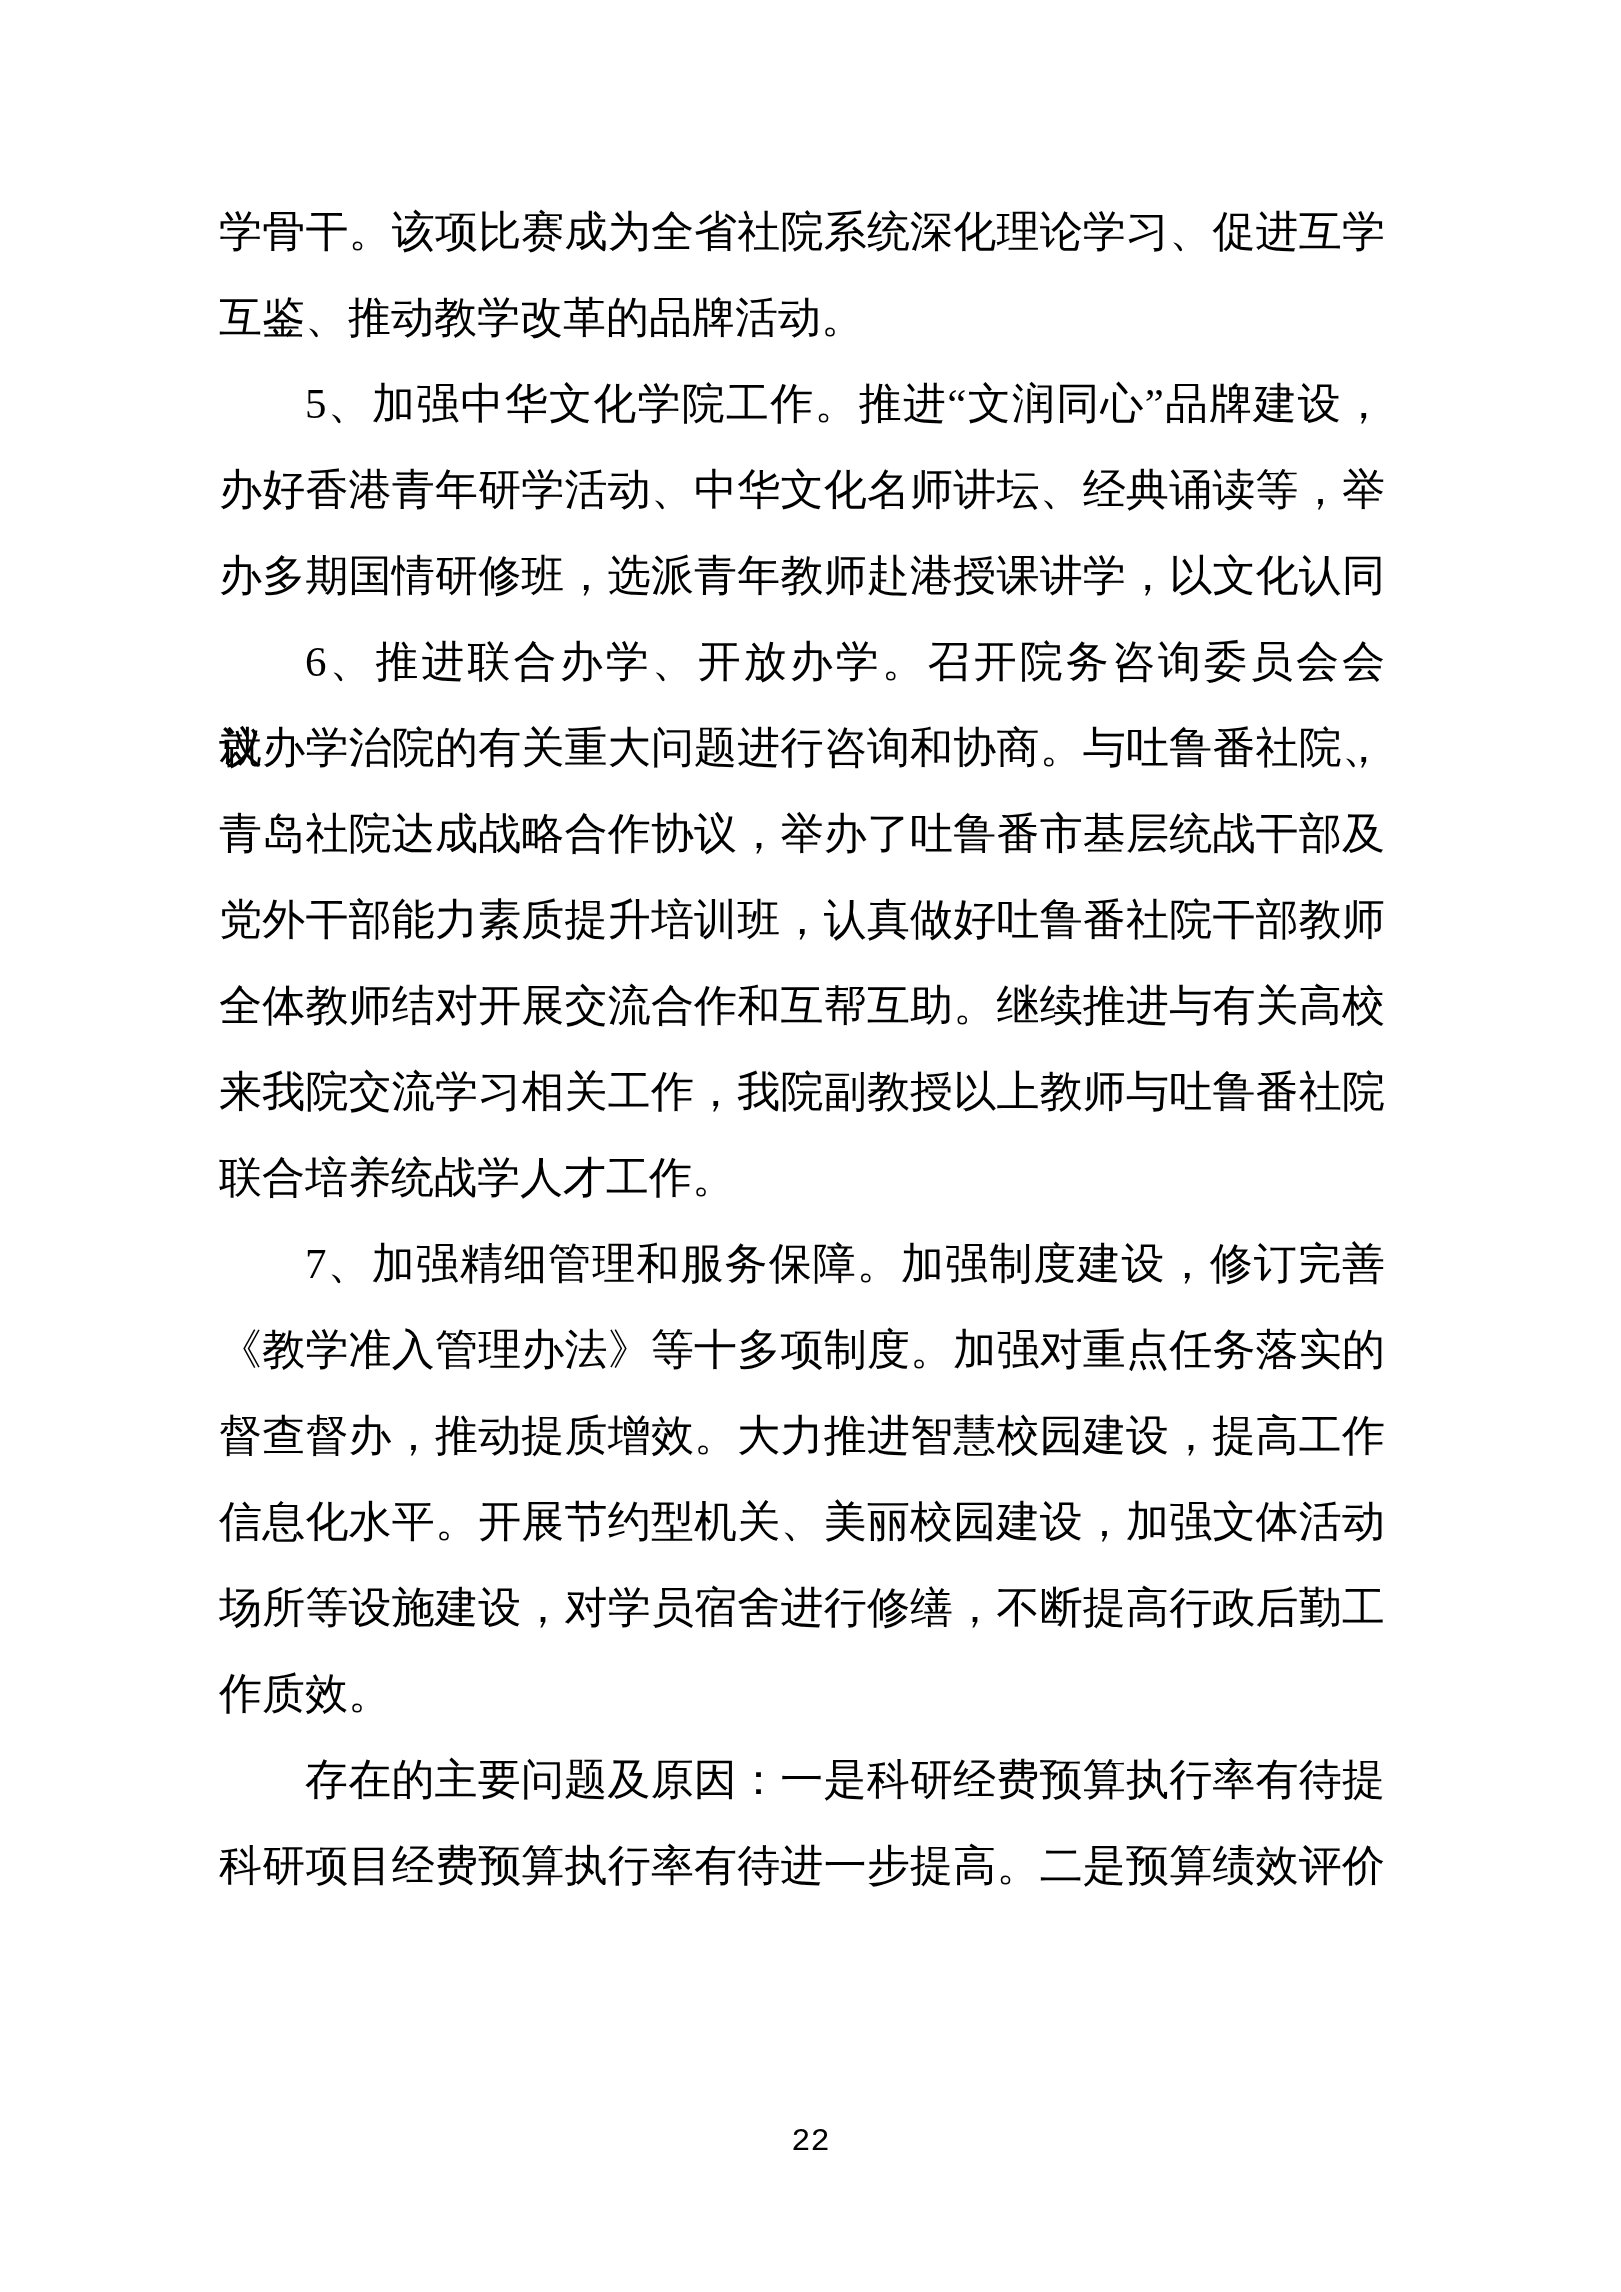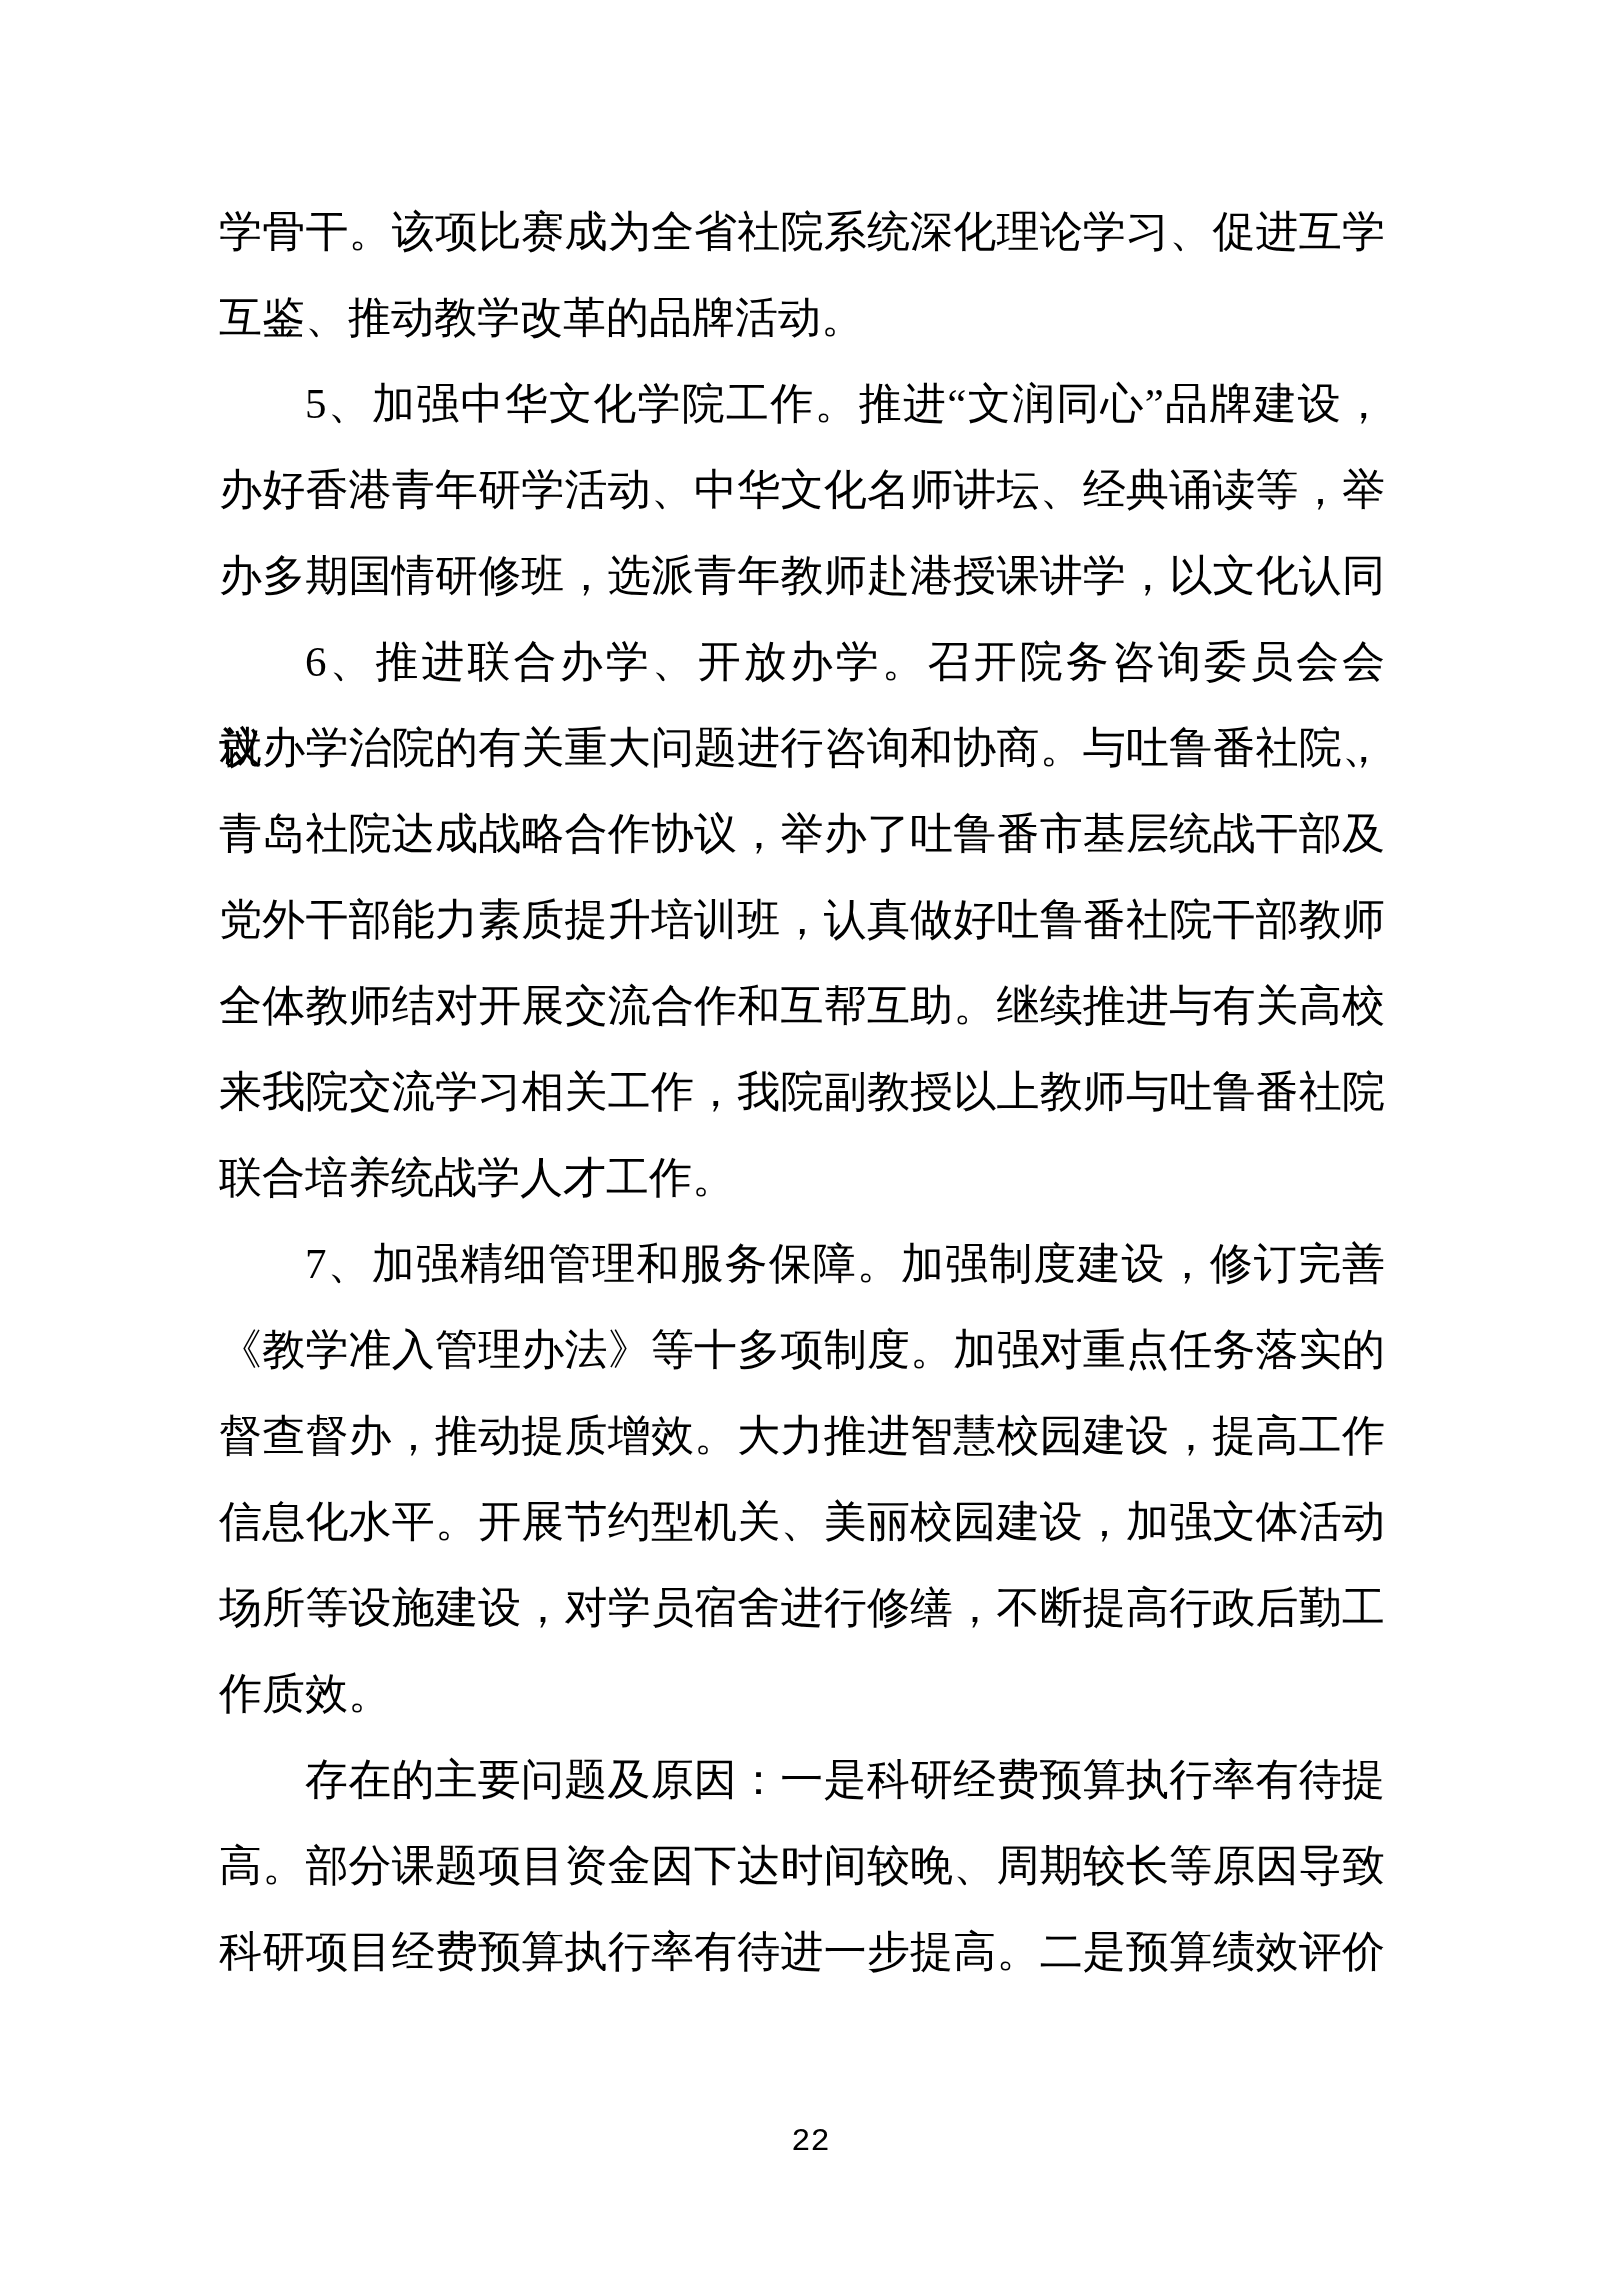--- a/index.html
+++ b/index.html
@@ -67,18 +67,17 @@
       <div class="doc-line justify">全体教师结对开展交流合作和互帮互助。继续推进与有关高校</div>
       <div class="doc-line justify">来我院交流学习相关工作，我院副教授以上教师与吐鲁番社院</div>
       <div class="doc-line">联合培养统战学人才工作。</div>
       <div class="doc-line justify indent">7、加强精细管理和服务保障。加强制度建设，修订完善</div>
       <div class="doc-line justify">《教学准入管理办法》等十多项制度。加强对重点任务落实的</div>
       <div class="doc-line justify">督查督办，推动提质增效。大力推进智慧校园建设，提高工作</div>
       <div class="doc-line justify">信息化水平。开展节约型机关、美丽校园建设，加强文体活动</div>
       <div class="doc-line justify">场所等设施建设，对学员宿舍进行修缮，不断提高行政后勤工</div>
       <div class="doc-line">作质效。</div>
       <div class="doc-line justify indent">存在的主要问题及原因：一是科研经费预算执行率有待提</div>
-      <div class="doc-line justify">高。部分课题项目资金因下达时间较晚、周期较长等原因导致</div>
       <div class="doc-line justify">科研项目经费预算执行率有待进一步提高。二是预算绩效评价</div>
     </div>
   <div class="page-number">22</div>
 </div>
 
 
 </body></html>

